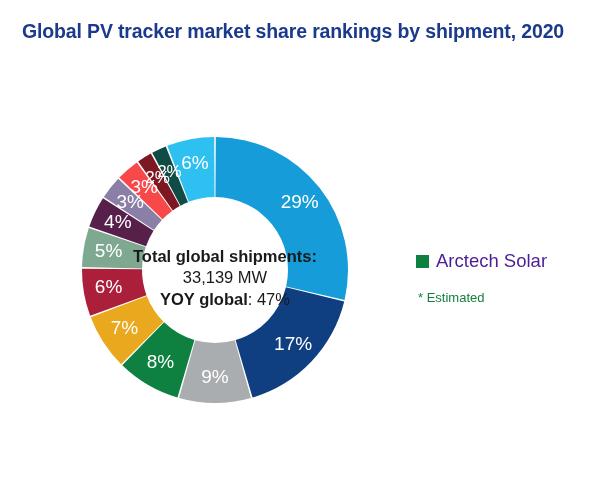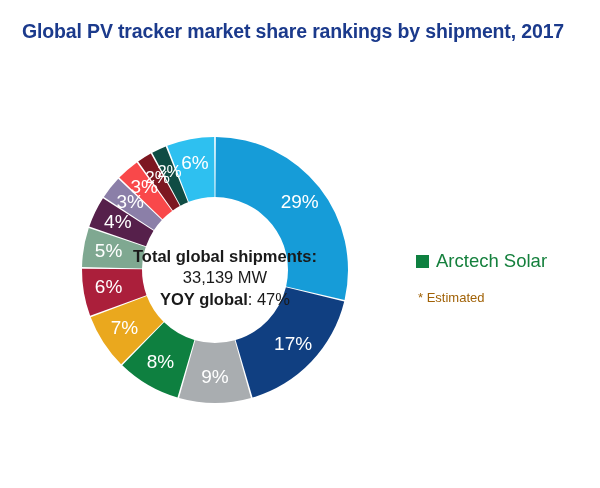--- a/index.html
+++ b/index.html
@@ -73,37 +73,37 @@
     gap: 7px;
   }
   #legend-swatch {
     width: 13px;
     height: 13px;
     background: #0e8040;
     flex: 0 0 auto;
   }
   #legend-label {
     font-size: 18.5px;
-    color: #15803d;
+    color: #4c1d95;
     white-space: nowrap;
   }
   #legend-note {
     margin-top: 18px;
     margin-left: 2px;
     font-size: 13px;
-    color: #a16207;
+    color: #15803d;
     white-space: nowrap;
   }
 </style>
 </head>
 <body>
 
 <div id="chart-root">
 
-  <div id="chart-title">Global PV tracker market share rankings by shipment, 2017</div>
+  <div id="chart-title">Global PV tracker market share rankings by shipment, 2020</div>
 
   <svg id="donut-svg" width="600" height="428" viewBox="0 0 600 428">
     <g id="slices">
         <path d="M 215.81244571396024 77.00248148193941 A 133 133 0 0 1 344.5826827481369 239.95543910203475 L 286.1243296286766 226.4417071763048 A 73 73 0 0 0 215.44592885051952 137.00136201640282 Z" fill="#169cd8"></path>
         <path d="M 344.20704632399406 241.5363152608108 A 133 133 0 0 1 252.52826278443948 337.5955700343161 L 235.59821942303822 280.0336587406397 A 73 73 0 0 0 285.9181532455005 227.3094061205954 Z" fill="#103f81"></path>
         <path d="M 250.96662685176216 338.0445303513825 A 133 133 0 0 1 179.0333731482379 338.0445303513825 L 195.25891909640126 280.2800805688039 A 73 73 0 0 0 234.74108090359877 280.2800805688039 Z" fill="#a9adb0"></path>
         <path d="M 177.4717372155606 337.5955700343161 A 133 133 0 0 1 122.26962704460551 305.3419001884976 L 164.10287800192634 262.33051664481445 A 73 73 0 0 0 194.40178057696184 280.0336587406397 Z" fill="#0e8040"></path>
         <path d="M 121.11175546958869 304.2018977462646 A 133 133 0 0 1 90.70535802153958 257.32696879630413 L 146.77812883889015 235.97645655736994 A 73 73 0 0 0 163.46735450586448 261.7048010186264 Z" fill="#eaa81e"></path>
         <path d="M 90.13644055556027 255.80492902368553 A 133 133 0 0 1 82.00593076529819 208.7439950655581 L 142.00325523208096 209.3106138329755 A 73 73 0 0 0 146.46586586884135 235.14105126863942 Z" fill="#ab1f3b"></path>
         <path d="M 82.0312007711762 207.1193001467094 A 133 133 0 0 1 88.77231228643261 168.10046713284135 L 145.71713381135024 187.00251203531894 A 73 73 0 0 0 142.01712523530725 208.41886399029914 Z" fill="#7fa891"></path>

